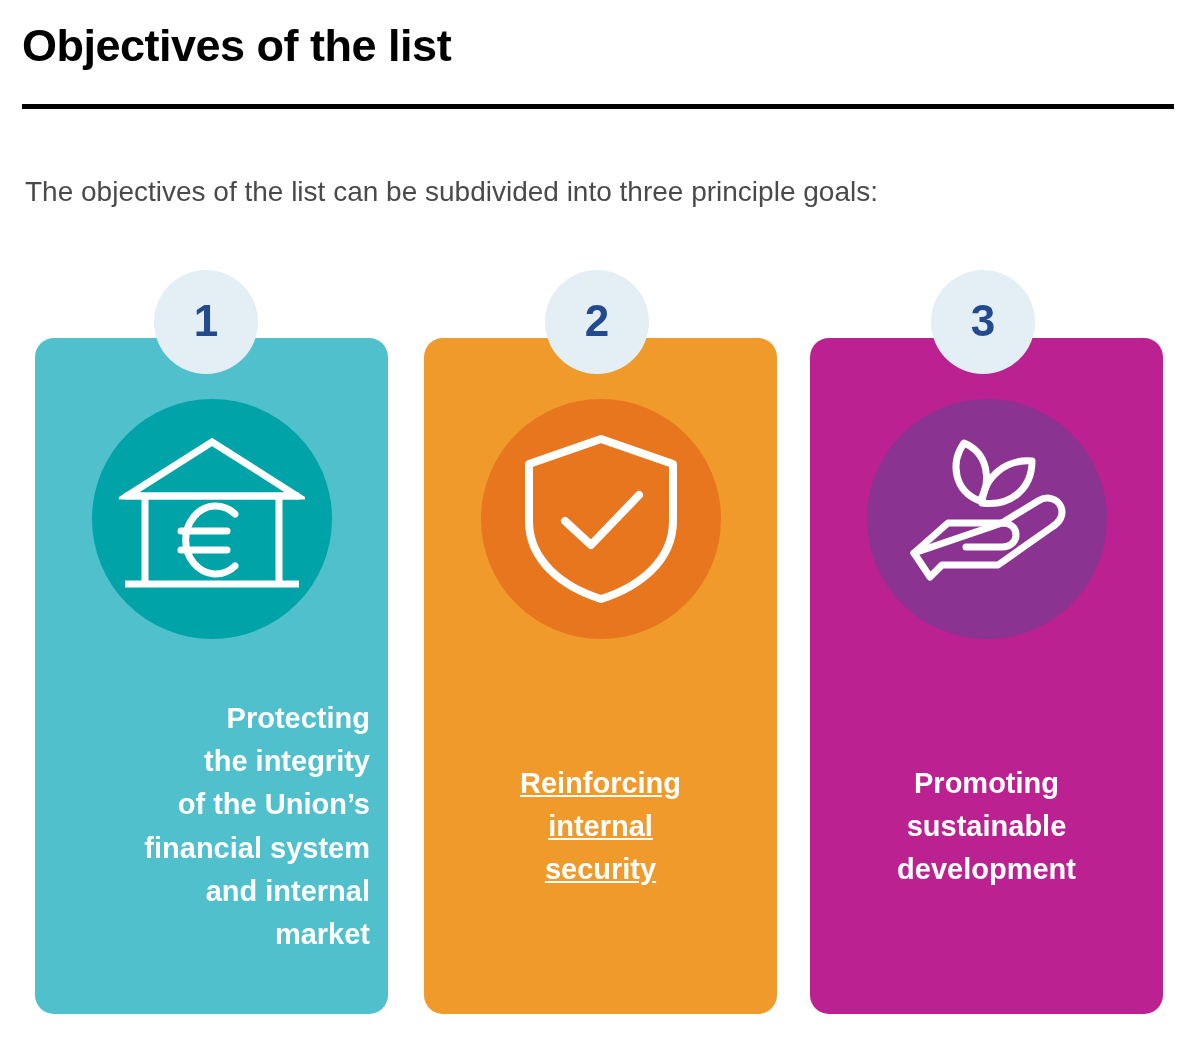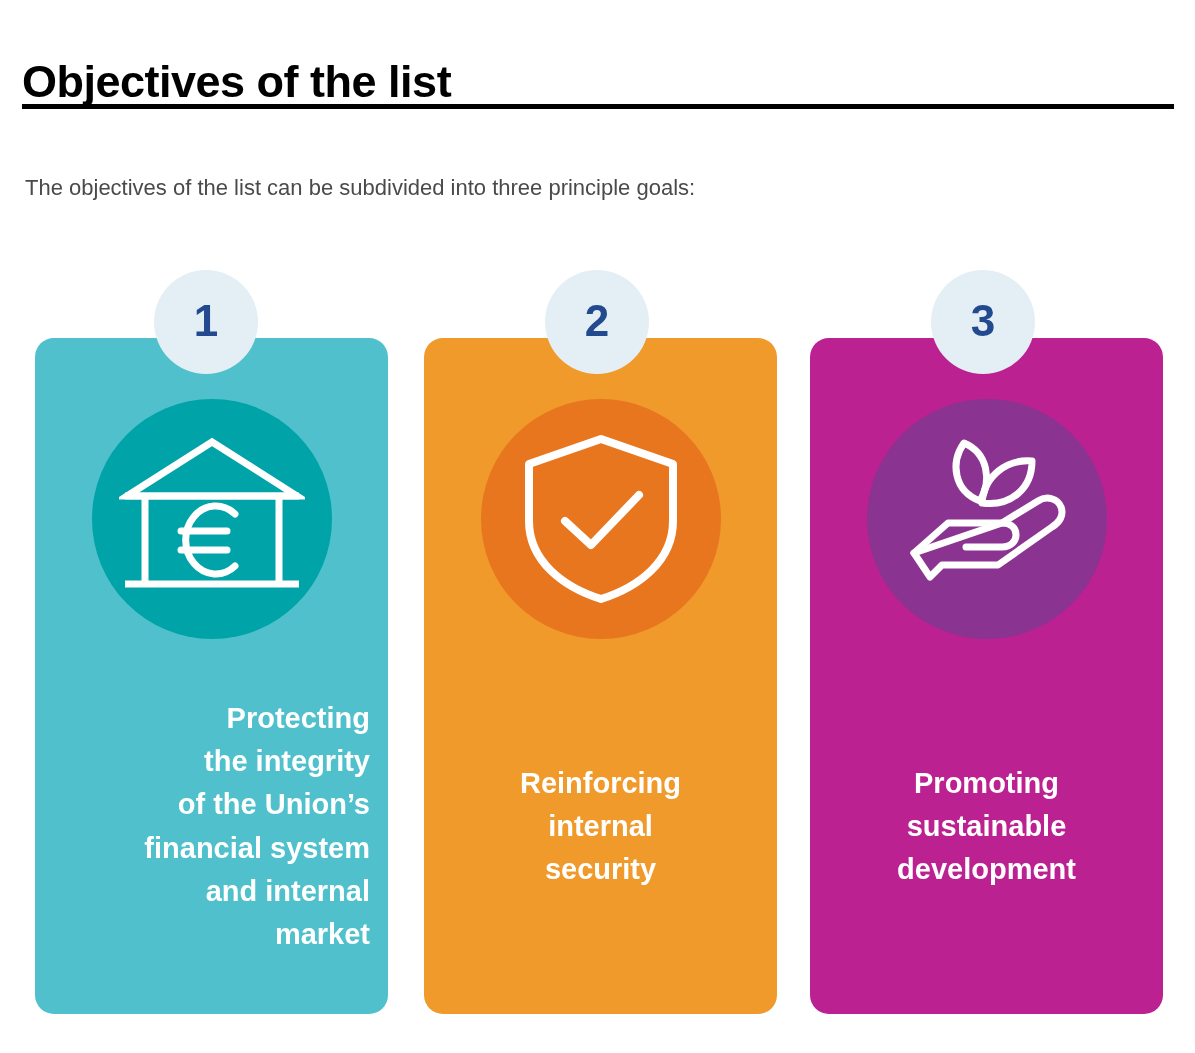--- a/index.html
+++ b/index.html
@@ -21,35 +21,34 @@
   .page-title {
     position: absolute;
     left: 22px;
     top: 22px;
     font-size: 45px;
     font-weight: bold;
     color: #000000;
     letter-spacing: -0.5px;
     line-height: 1.05;
     white-space: nowrap;
-    margin-top: 36px;
   }
   .title-rule {
     position: absolute;
     left: 22px;
     top: 104px;
     width: 1152px;
     height: 5px;
     background: #000000;
   }
   .subtitle {
     position: absolute;
     left: 25px;
     top: 174px;
-    font-size: 22px;
+    font-size: 28px;
     color: #4a4a4a;
     line-height: 1.3;
     white-space: nowrap;
   }
 
   
   .cards {
     position: absolute;
     left: 0;
     top: 0;
@@ -93,21 +92,21 @@
     width: 100%;
     padding: 0 18px;
     text-align: center;
     color: #ffffff;
     font-weight: bold;
     font-size: 29px;
     line-height: 1.49;
     white-space: pre-line;
   }
   .card-1 .card-caption { top: 359px; text-align: right; }
-  .card-2 .card-caption { top: 424px; }
+  .card-2 .card-caption { top: 424px; text-decoration: underline; }
   .card-3 .card-caption { top: 424px; }
 
   
   .badge {
     position: absolute;
     top: 270px;
     width: 104px;
     height: 104px;
     border-radius: 50%;
     background: #E3EFF4;

